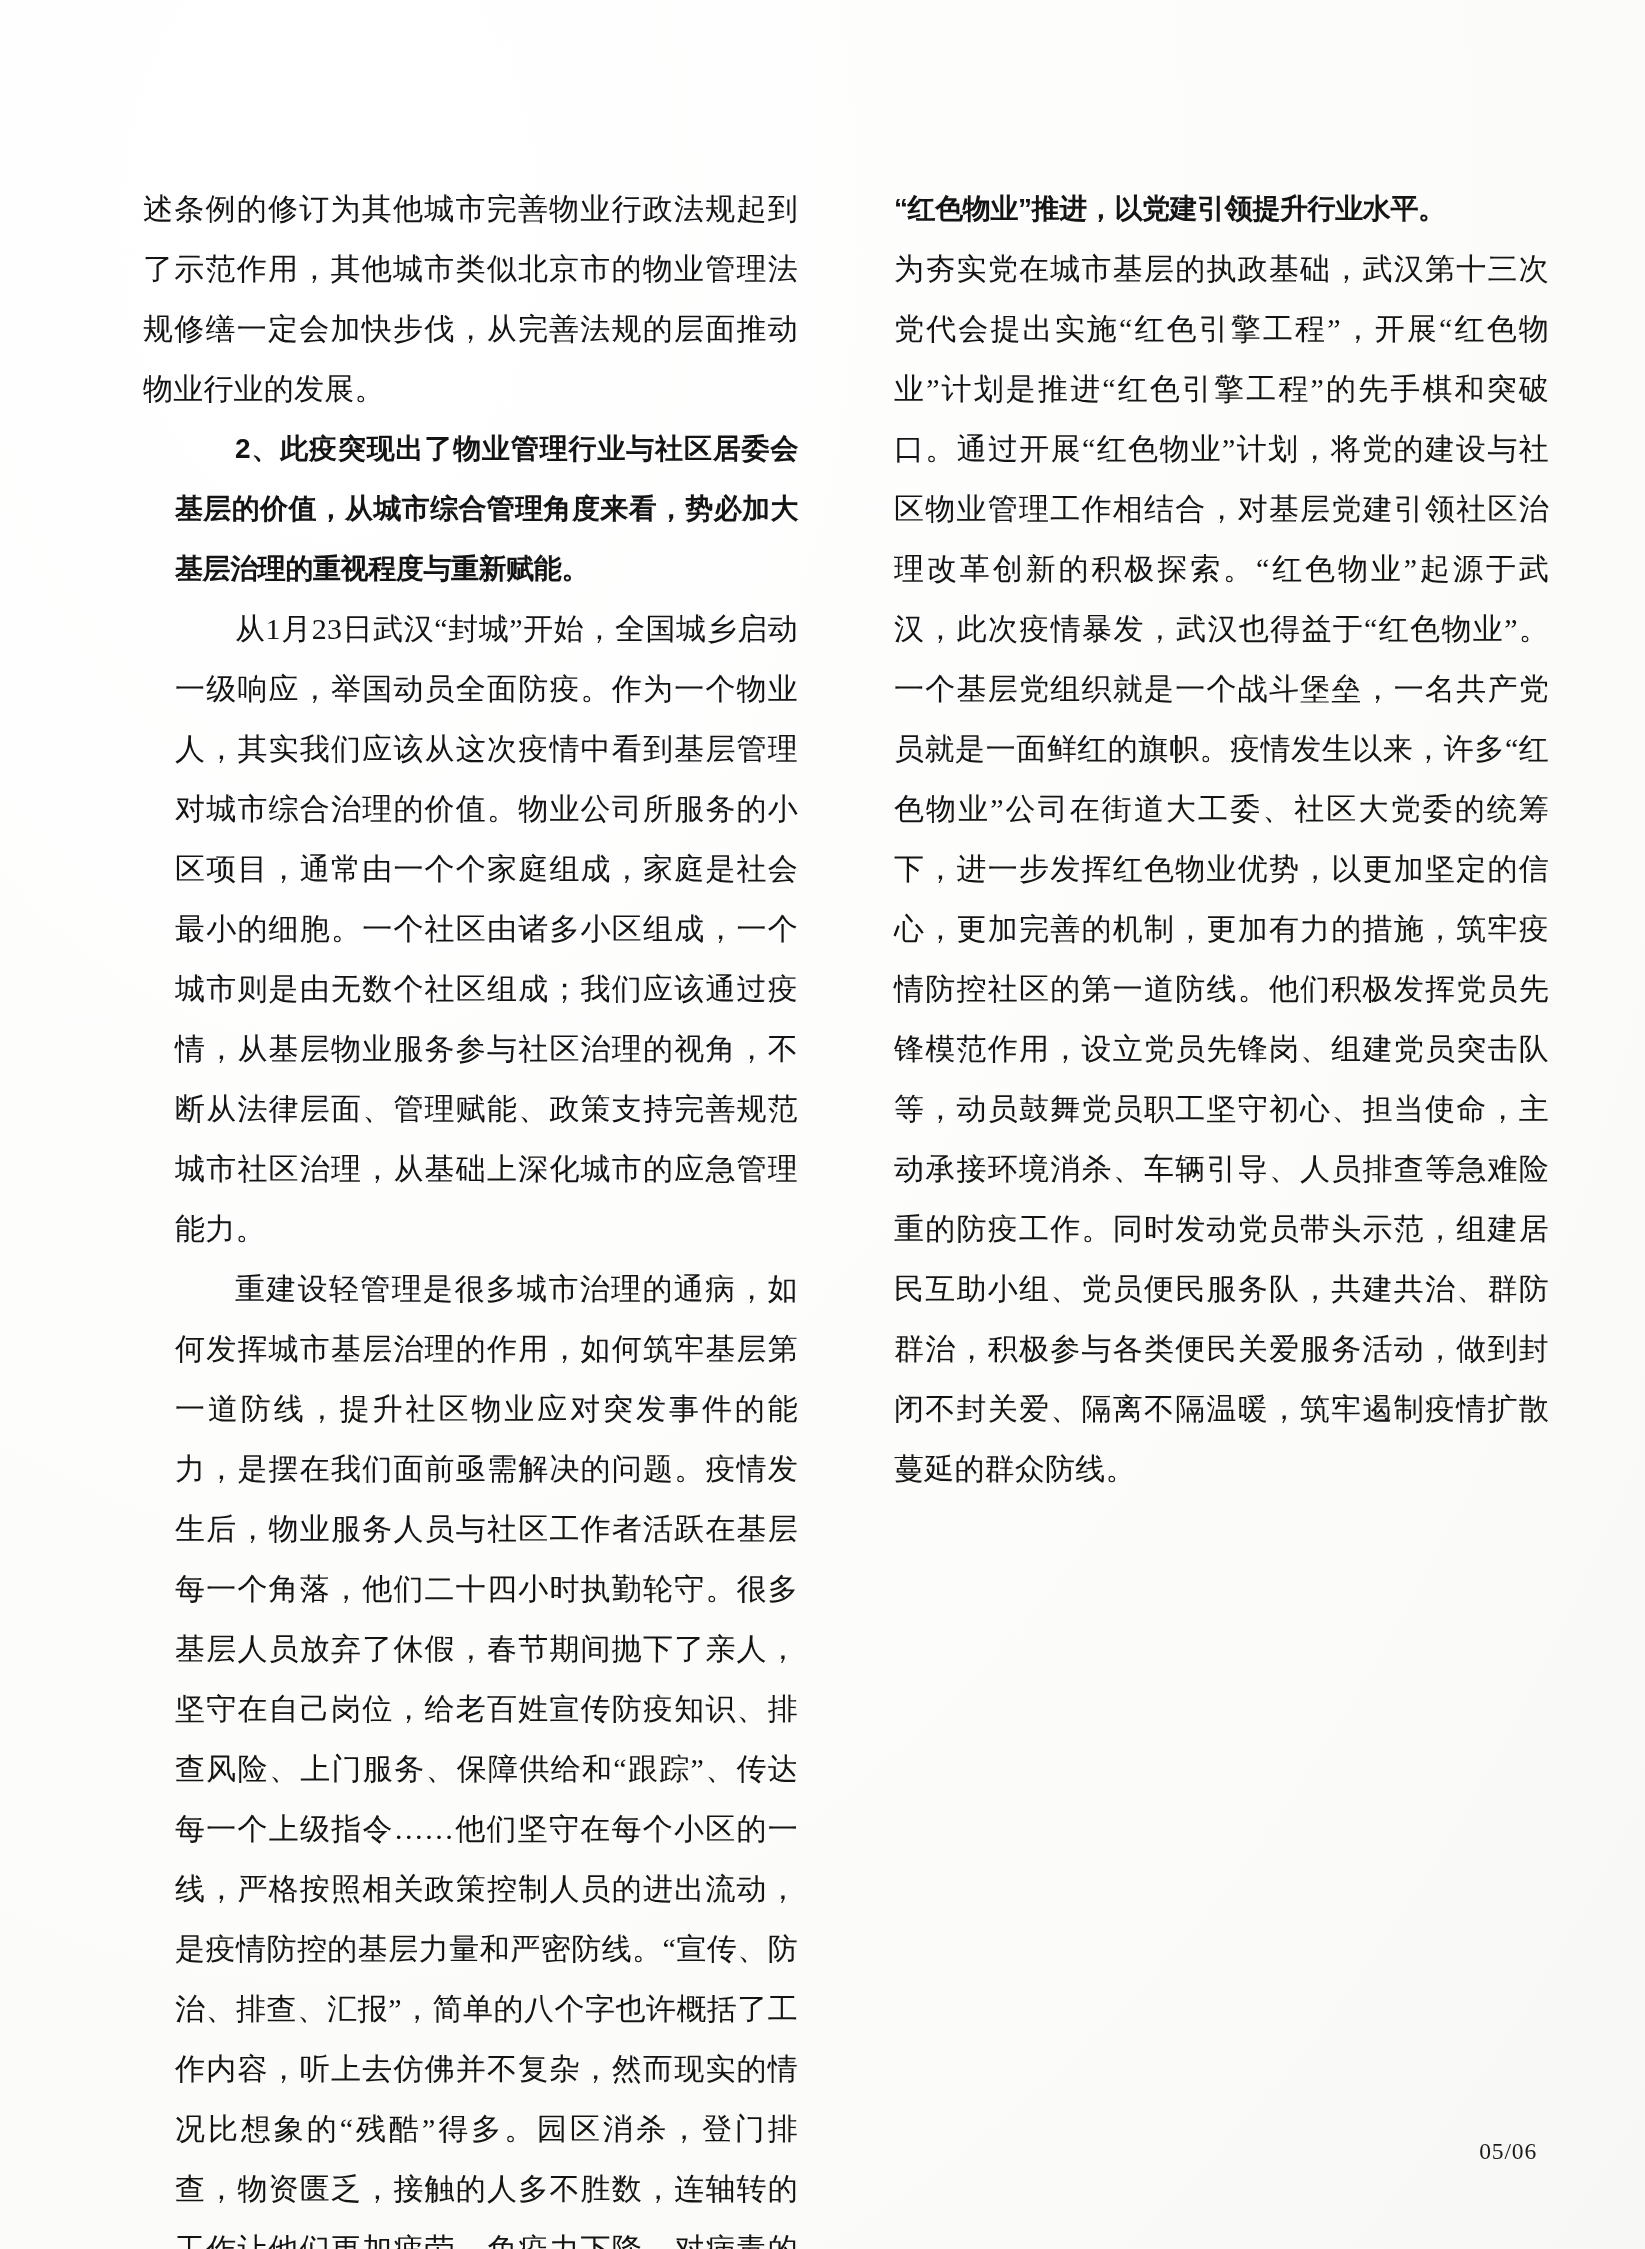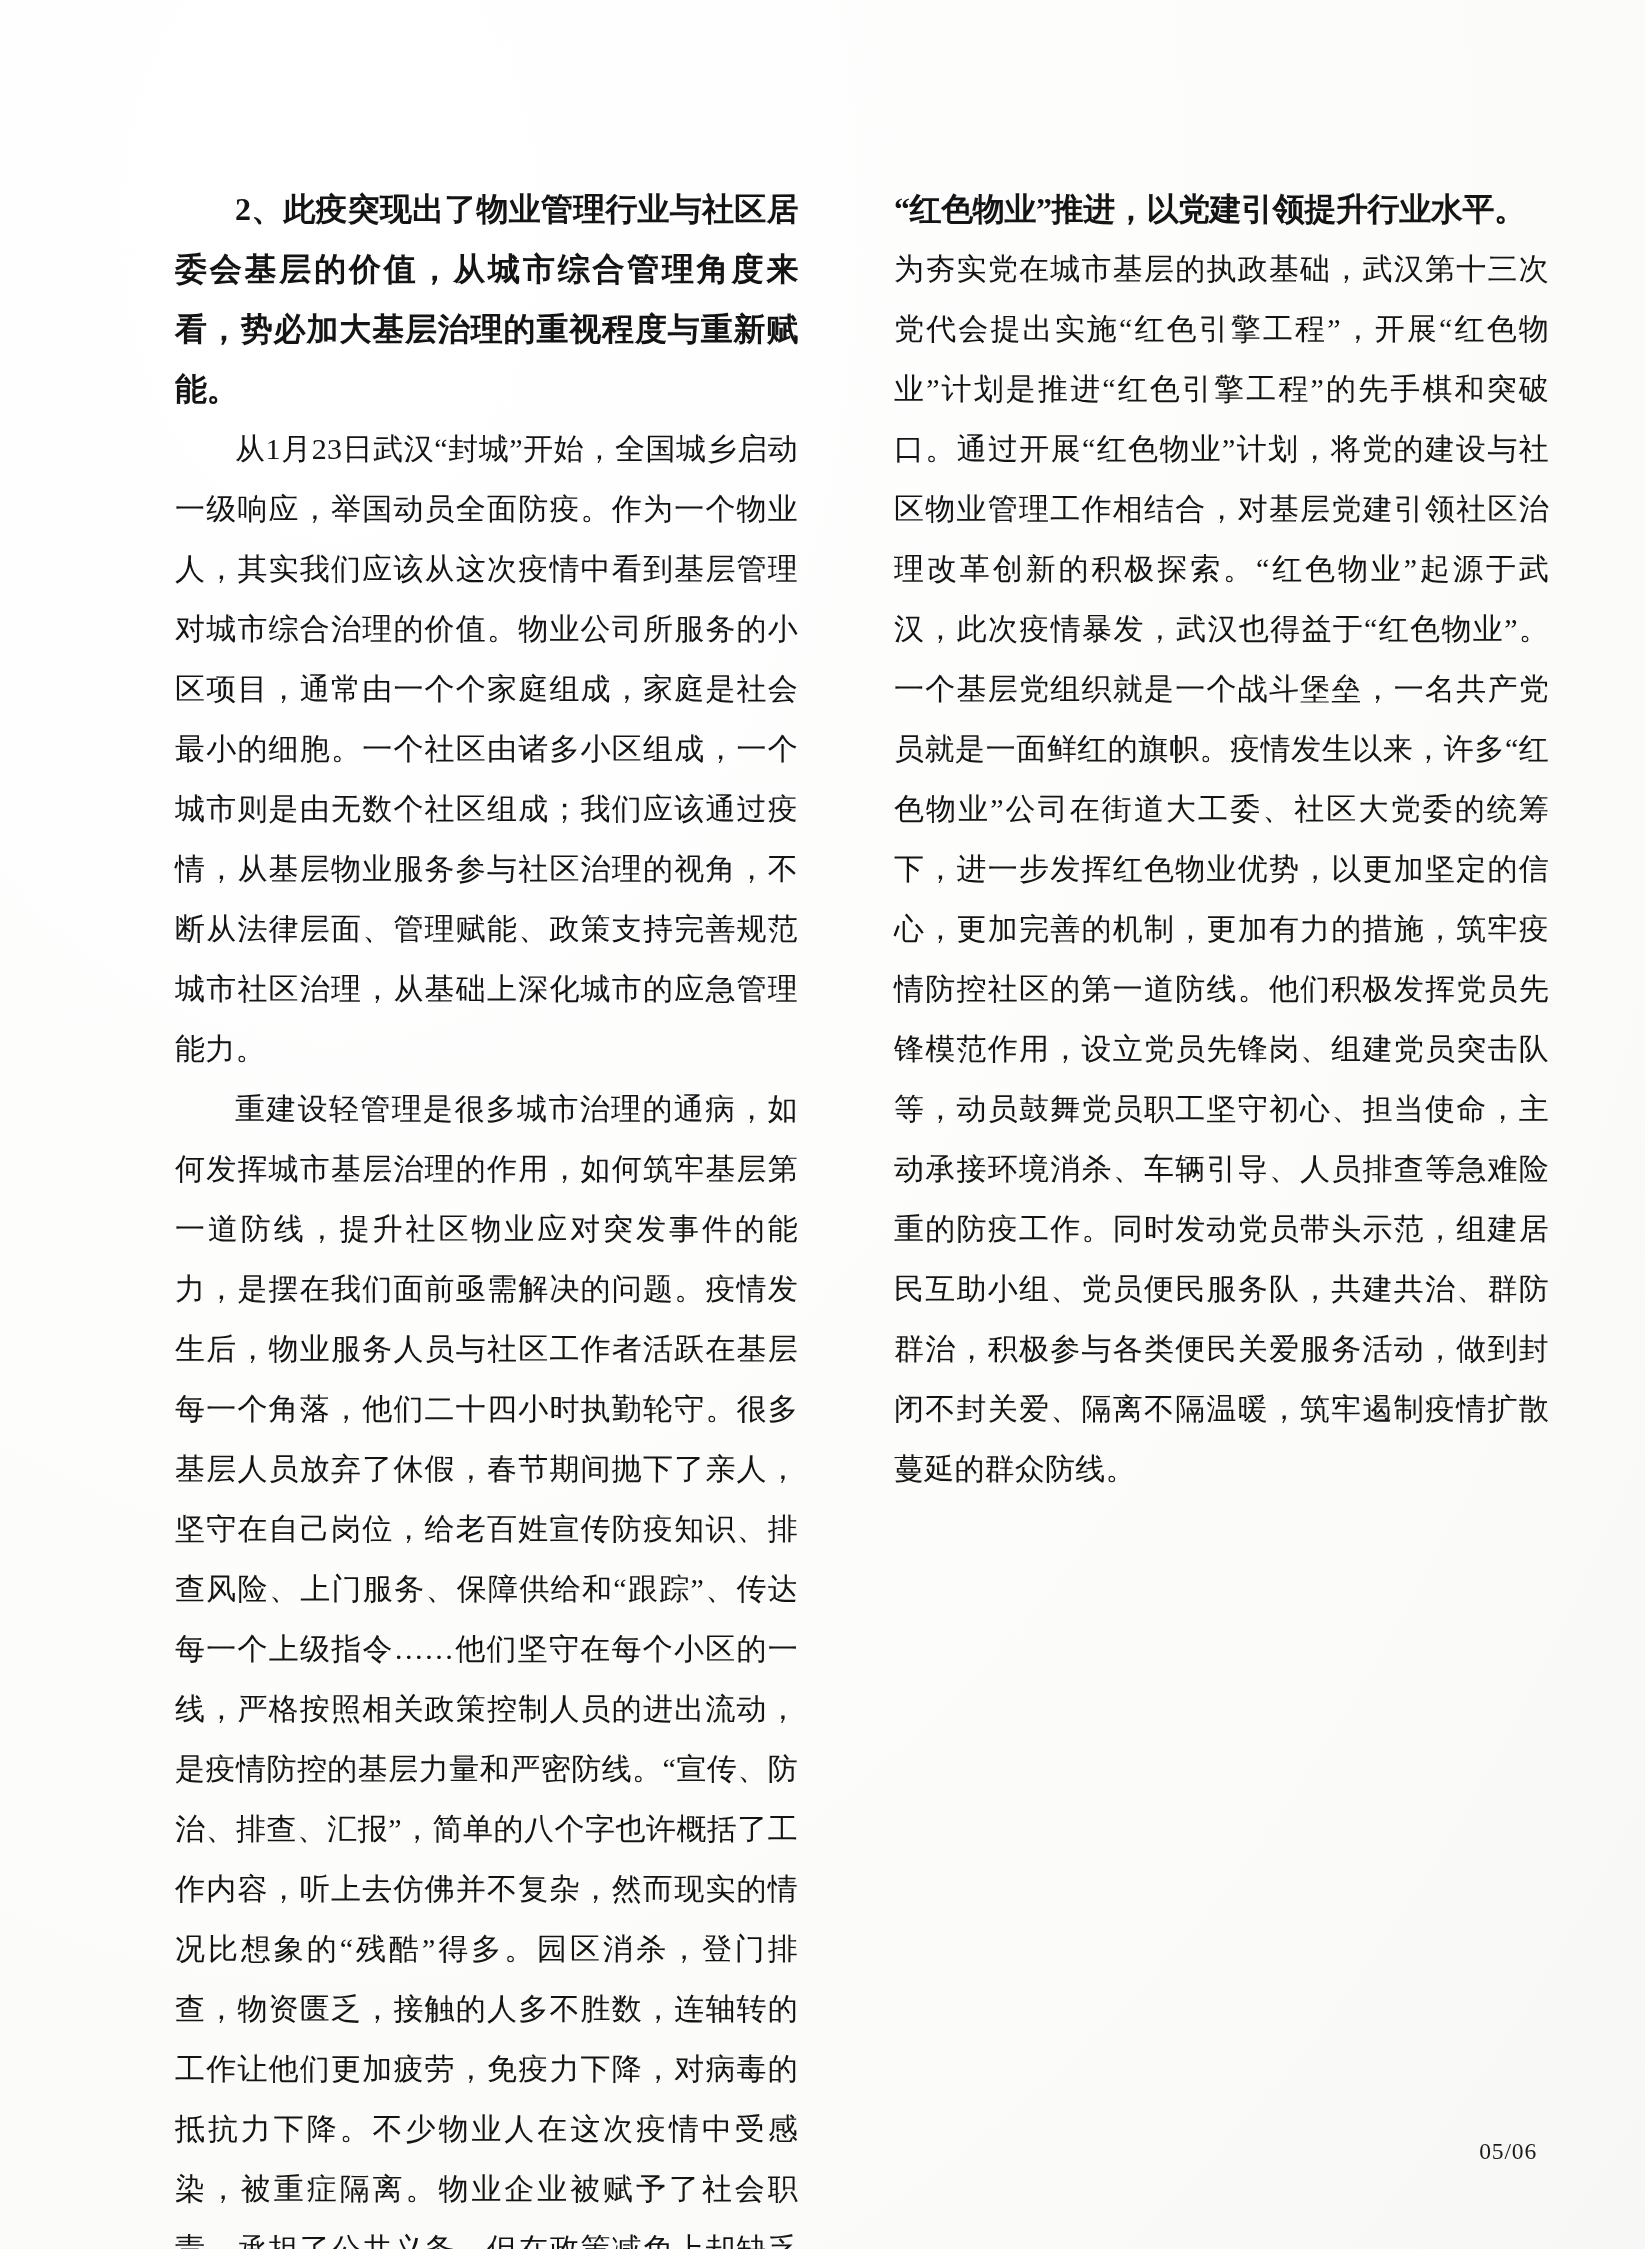--- a/index.html
+++ b/index.html
@@ -46,22 +46,22 @@
     font-weight: 400;
     text-indent: 0;
     -webkit-font-smoothing: antialiased;
   }
   p.indent {
     text-indent: 60px;
     margin-left: 32px;
   }
   p.bold {
     font-weight: 700;
-    font-family: Liberation Serif, serif;
-    font-size: 32px;
+    font-family: Liberation Sans, sans-serif;
+    font-size: 28px;
     letter-spacing: -0.4px;
   }
   .section-gap {
     height: 60px;
   }
   .page-number {
     position: absolute;
     right: 108px;
     bottom: 85px;
     font-size: 23.6px;
@@ -71,20 +71,21 @@
   }
 </style>
 </head>
 <body>
 
 <div class="page">
 
   <div class="columns">
 
     <div class="col">
+      <p class="para">述条例的修订为其他城市完善物业行政法规起到了示范作用，其他城市类似北京市的物业管理法规修缮一定会加快步伐，从完善法规的层面推动物业行业的发展。</p>
       <p class="para bold indent">2、此疫突现出了物业管理行业与社区居委会基层的价值，从城市综合管理角度来看，势必加大基层治理的重视程度与重新赋能。</p>
       <p class="para indent">从1月23日武汉“封城”开始，全国城乡启动一级响应，举国动员全面防疫。作为一个物业人，其实我们应该从这次疫情中看到基层管理对城市综合治理的价值。物业公司所服务的小区项目，通常由一个个家庭组成，家庭是社会最小的细胞。一个社区由诸多小区组成，一个城市则是由无数个社区组成；我们应该通过疫情，从基层物业服务参与社区治理的视角，不断从法律层面、管理赋能、政策支持完善规范城市社区治理，从基础上深化城市的应急管理能力。</p>
       <p class="para indent">重建设轻管理是很多城市治理的通病，如何发挥城市基层治理的作用，如何筑牢基层第一道防线，提升社区物业应对突发事件的能力，是摆在我们面前亟需解决的问题。疫情发生后，物业服务人员与社区工作者活跃在基层每一个角落，他们二十四小时执勤轮守。很多基层人员放弃了休假，春节期间抛下了亲人，坚守在自己岗位，给老百姓宣传防疫知识、排查风险、上门服务、保障供给和“跟踪”、传达每一个上级指令……他们坚守在每个小区的一线，严格按照相关政策控制人员的进出流动，是疫情防控的基层力量和严密防线。“宣传、防治、排查、汇报”，简单的八个字也许概括了工作内容，听上去仿佛并不复杂，然而现实的情况比想象的“残酷”得多。园区消杀，登门排查，物资匮乏，接触的人多不胜数，连轴转的工作让他们更加疲劳，免疫力下降，对病毒的抵抗力下降。不少物业人在这次疫情中受感染，被重症隔离。物业企业被赋予了社会职责，承担了公共义务，但在政策减免上却缺乏相应保障。因此，我们必须从更广的领域、更全面的角度来反思疫情，审视城市基层治理中所存在的短板，把物业服务行业与生俱来的基层优势发挥出来，构建符合现代城市发展所需要的治理保障体系。</p>
 
     </div>
 
     <div class="col">
       <p class="para bold">“红色物业”推进，以党建引领提升行业水平。</p>
       <p class="para">为夯实党在城市基层的执政基础，武汉第十三次党代会提出实施“红色引擎工程”，开展“红色物业”计划是推进“红色引擎工程”的先手棋和突破口。通过开展“红色物业”计划，将党的建设与社区物业管理工作相结合，对基层党建引领社区治理改革创新的积极探索。“红色物业”起源于武汉，此次疫情暴发，武汉也得益于“红色物业”。一个基层党组织就是一个战斗堡垒，一名共产党员就是一面鲜红的旗帜。疫情发生以来，许多“红色物业”公司在街道大工委、社区大党委的统筹下，进一步发挥红色物业优势，以更加坚定的信心，更加完善的机制，更加有力的措施，筑牢疫情防控社区的第一道防线。他们积极发挥党员先锋模范作用，设立党员先锋岗、组建党员突击队等，动员鼓舞党员职工坚守初心、担当使命，主动承接环境消杀、车辆引导、人员排查等急难险重的防疫工作。同时发动党员带头示范，组建居民互助小组、党员便民服务队，共建共治、群防群治，积极参与各类便民关爱服务活动，做到封闭不封关爱、隔离不隔温暖，筑牢遏制疫情扩散蔓延的群众防线。</p>
       <div class="section-gap"></div>

